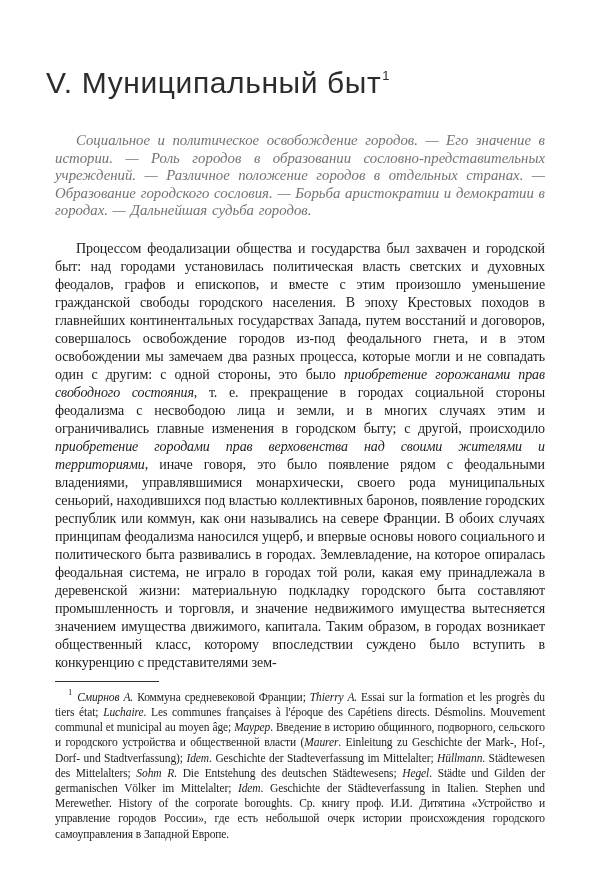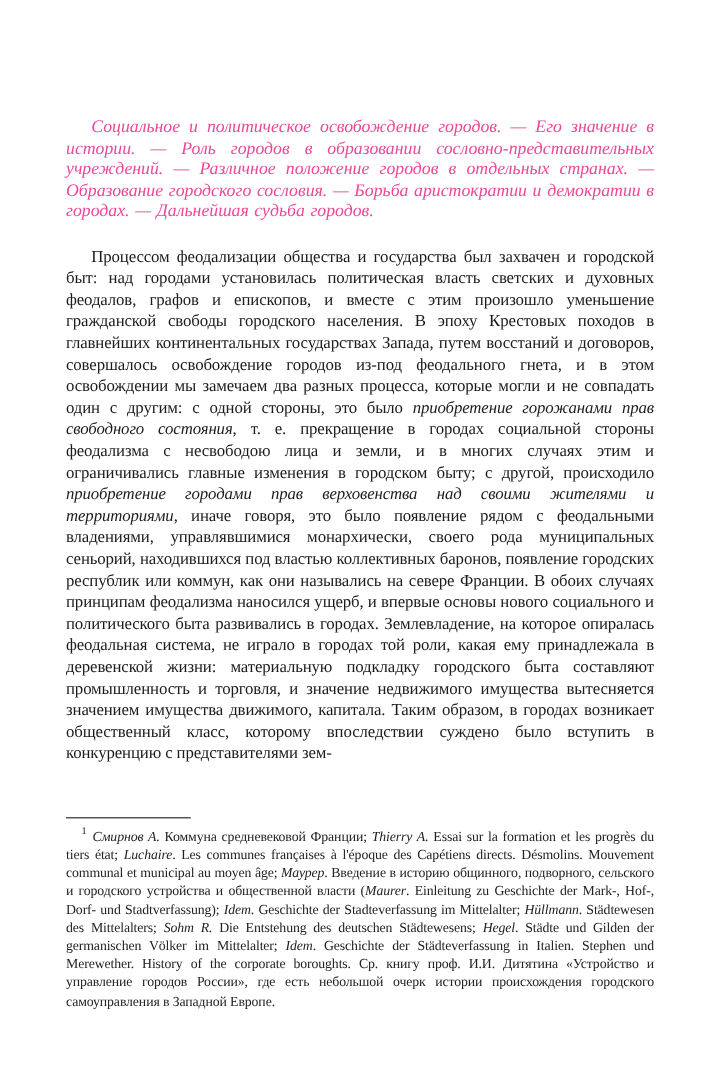--- a/index.html
+++ b/index.html
@@ -32,21 +32,21 @@
     font-weight: 400;
   }
   .summary {
     margin: 32px 0 0 0;
     font-style: italic;
     font-size: 14.8px;
     line-height: 17.6px;
     text-align: justify;
     text-indent: 21px;
     word-spacing: 1px;
-    color: #ec4899;
+    color: #737373;
   }
   .body-text {
     margin: 20px 0 0 0;
     font-size: 14px;
     line-height: 18px;
     text-align: justify;
     text-indent: 21px;
     letter-spacing: -0.1px;
     color: #1b1b1b;
   }
@@ -76,20 +76,21 @@
     position: relative;
     top: -1px;
     margin-right: 5px;
   }
 </style>
 </head>
 <body>
 
 <div class="page">
 
+  <h1 class="title"><span>V. Муниципальный быт</span><sup>1</sup></h1>
 
   <p class="summary">Социальное и политическое освобождение городов. — Его значение в истории. — Роль городов в образовании сословно-представительных учреждений. — Различное положение городов в отдельных странах. — Образование городского сословия. — Борьба аристократии и демократии в городах. — Дальнейшая судьба городов.</p>
 
   <p class="body-text"><span>Процессом феодализации общества и государства был захвачен и городской быт: над городами установилась политическая власть светских и духовных феодалов, графов и епископов, и вместе с этим произошло уменьшение гражданской свободы городского населения. В эпоху Крестовых походов в главнейших континентальных государствах Запада, путем восстаний и договоров, совершалось освобождение городов из-под феодального гнета, и в этом освобождении мы замечаем два разных процесса, которые могли и не совпадать один с другим: с одной стороны, это было </span><span class="it">приобретение горожанами прав свободного состояния</span><span>, т. е. прекращение в городах социальной стороны феодализма с несвободою лица и земли, и в многих случаях этим и ограничивались главные изменения в городском быту; с другой, происходило </span><span class="it">приобретение городами прав верховенства над своими жителями и территориями</span><span>, иначе говоря, это было появление рядом с феодальными владениями, управлявшимися монархически, своего рода муниципальных сеньорий, находившихся под властью коллективных баронов, появление городских республик или коммун, как они назывались на севере Франции. В обоих случаях принципам феодализма наносился ущерб, и впервые основы нового социального и политического быта развивались в городах. Землевладение, на которое опиралась феодальная система, не играло в городах той роли, какая ему принадлежала в деревенской жизни: материальную подкладку городского быта составляют промышленность и торговля, и значение недвижимого имущества вытесняется значением имущества движимого, капитала. Таким образом, в городах возникает общественный класс, которому впоследствии суждено было вступить в конкуренцию с представителями зем-</span></p>
 
   <div class="footnote-area">
     <div class="footnote-sep"></div>
     <p class="footnote"><sup class="fn-mark">1</sup><span><span class="it">Смирнов А.</span><span> Коммуна средневековой Франции; </span><span class="it">Thierry A.</span><span> Essai sur la formation et les progrès du tiers état; </span><span class="it">Luchaire</span><span>. Les communes françaises à l'époque des Capétiens directs. Désmolins. Mouvement communal et municipal au moyen âge; </span><span class="it">Маурер</span><span>. Введение в историю общинного, подворного, сельского и городского устройства и общественной власти (</span><span class="it">Maurer</span><span>. Einleitung zu Geschichte der Mark-, Hof-, Dorf- und Stadtverfassung); </span><span class="it">Idem</span><span>. Geschichte der Stadteverfassung im Mittelalter; </span><span class="it">Hüllmann</span><span>. Städtewesen des Mittelalters; </span><span class="it">Sohm R.</span><span> Die Entstehung des deutschen Städtewesens; </span><span class="it">Hegel</span><span>. Städte und Gilden der germanischen Völker im Mittelalter; </span><span class="it">Idem</span><span>. Geschichte der Städteverfassung in Italien. Stephen und Merewether. History of the corporate boroughts. Ср. книгу проф. И.И. Дитятина «Устройство и управление городов России», где есть небольшой очерк истории происхождения городского самоуправления в Западной Европе.</span></span></p>
   </div>
 

